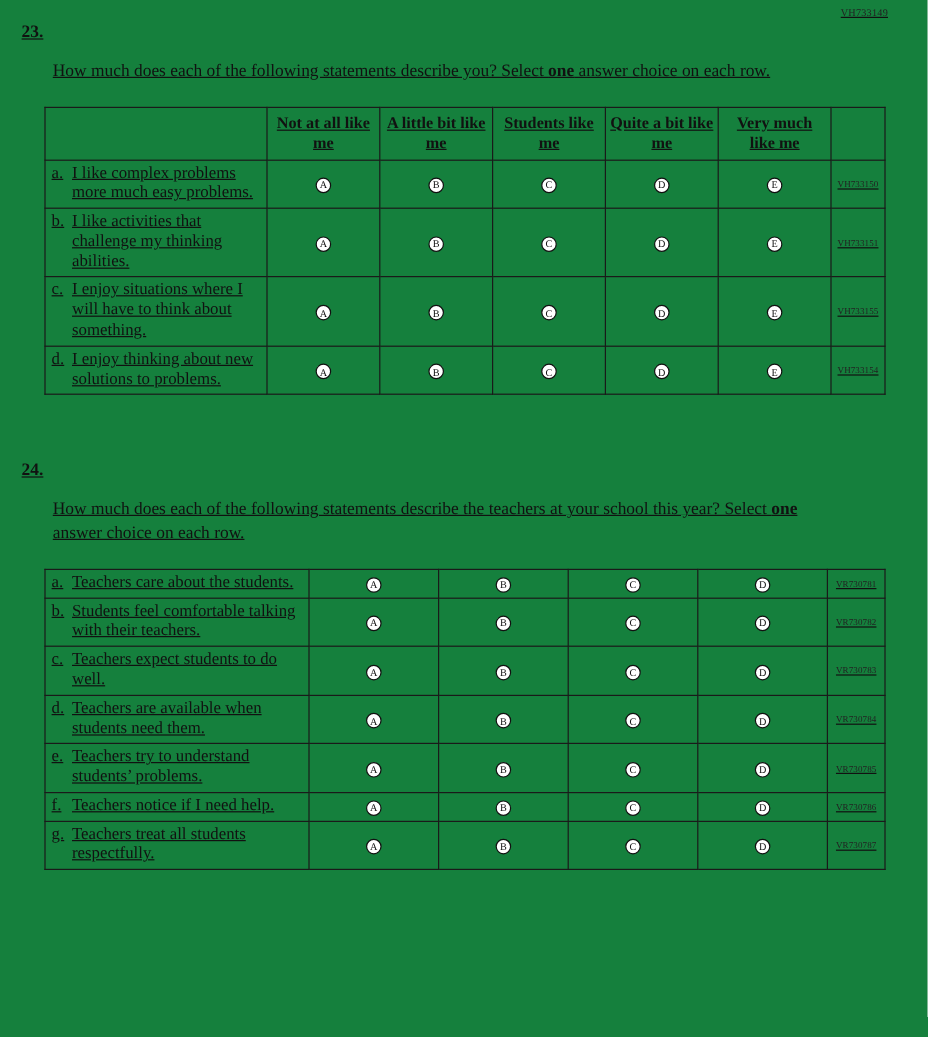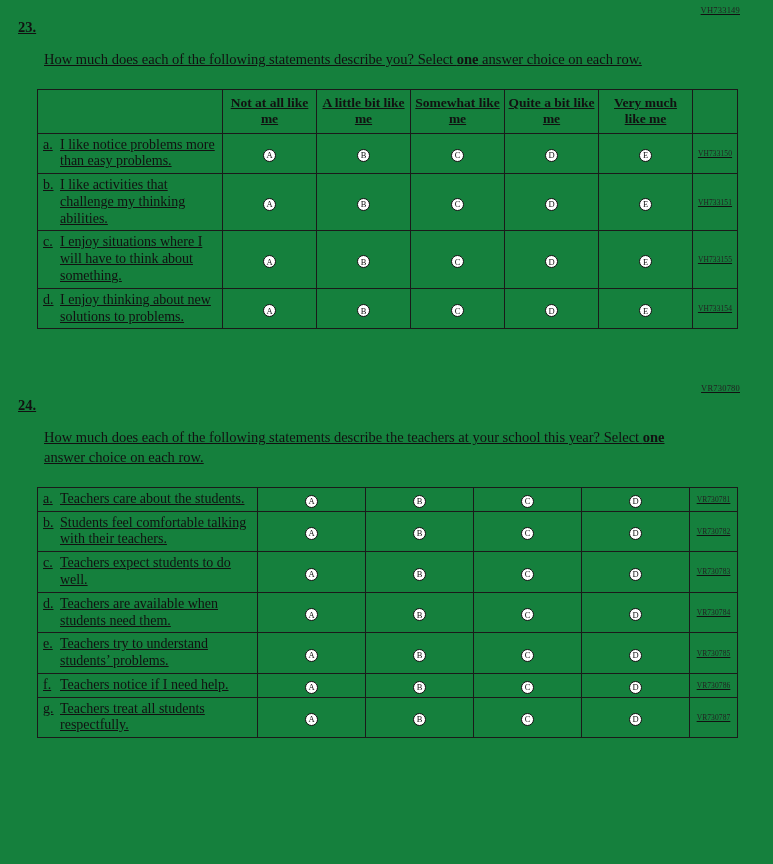--- a/index.html
+++ b/index.html
@@ -65,30 +65,30 @@
           <col style="width:94px">
           <col style="width:94px">
           <col style="width:94px">
           <col style="width:45px">
       </colgroup>
       <tbody>
           <tr>
         <th class="opt"></th>
         <th class="opt">Not at all like me</th>
         <th class="opt">A little bit like me</th>
-        <th class="opt">Somewhat like me</th>
+        <th class="opt">Students like me</th>
         <th class="opt">Quite a bit like me</th>
         <th class="opt">Very much like me</th>
         <th class="opt"></th>
       </tr>
       <tr>
         <td class="stmt">
               <div class="stmt-inner">
                 <span class="stmt-letter">a.</span>
-                <span class="stmt-text">I like notice problems more than easy problems.</span>
+                <span class="stmt-text">I like complex problems more much easy problems.</span>
               </div>
             </td>
         <td class="bubble-cell"><span class="bubble">A</span></td>
         <td class="bubble-cell"><span class="bubble">B</span></td>
         <td class="bubble-cell"><span class="bubble">C</span></td>
         <td class="bubble-cell"><span class="bubble">D</span></td>
         <td class="bubble-cell"><span class="bubble">E</span></td>
         <td class="code-cell">VH733150</td>
       </tr>
       <tr>
@@ -131,21 +131,20 @@
         <td class="bubble-cell"><span class="bubble">C</span></td>
         <td class="bubble-cell"><span class="bubble">D</span></td>
         <td class="bubble-cell"><span class="bubble">E</span></td>
         <td class="code-cell">VH733154</td>
       </tr>
     </tbody>
       </table>
   </div>
 
   <div class="section-2">
-    <div class="code-line">VR730780</div>
     <div class="question">
       <span class="qnum">24.</span>
       <span class="qtext"><span>How much does each of the following statements describe the teachers at your school this year? Select </span><b>one</b><span> answer choice on each row.</span></span>
     </div>
 
     <table class="survey">
       <colgroup>
         <col style="width:220px">
           <col style="width:108px">
           <col style="width:108px">

